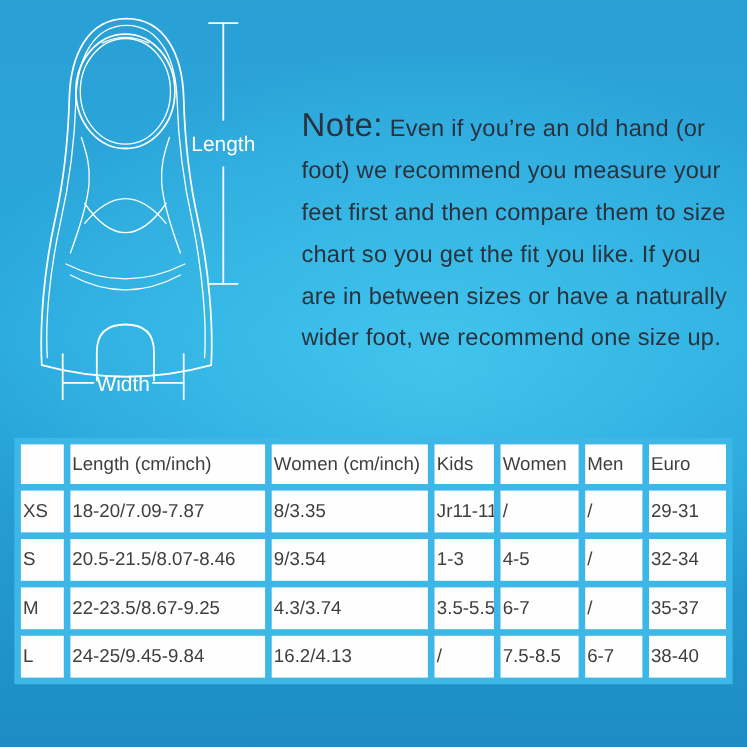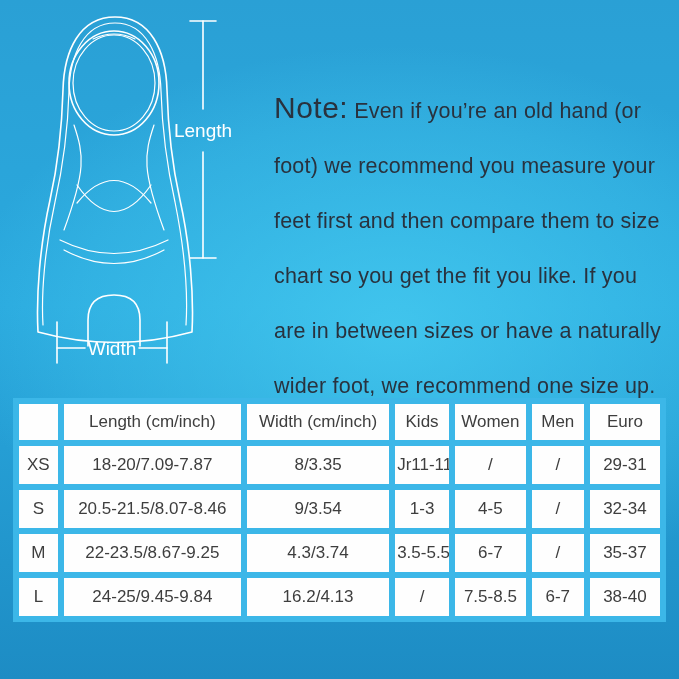--- a/index.html
+++ b/index.html
@@ -21,23 +21,23 @@
   }
   .fin-svg .thin{stroke-width:1.2;}
   .dim-label{
     fill:#ffffff;stroke:none;
     font-family:"Liberation Sans", sans-serif;
     font-size:19px;
   }
 
   
   .note{
-    position:absolute;left:274px;top:58px;width:398px;
+    position:absolute;left:274px;top:74px;width:398px;
     color:#29323e;
-    font-size:21.5px;line-height:55px;
+    font-size:21.5px;line-height:38px;
     letter-spacing:0.2px;
   }
   .note-label{
     font-size:30px;
     letter-spacing:0.5px;
     margin-right:6px;
   }
 
   
   .table-wrap{
@@ -48,21 +48,21 @@
     width:100%;
     table-layout:fixed;
     border-collapse:separate;
     border-spacing:6px;
   }
   .size-table th,.size-table td{
     background:#fefefe;
     color:#3e3e3e;
     font-weight:400;
     font-size:17px;
-    text-align:center;
+    text-align:left;
     vertical-align:middle;
     padding:0 2px;
     overflow:hidden;
     white-space:nowrap;
   }
   .size-table th{height:36px;}
   .size-table td{height:38px;}
   col.c0{width:6.4%;}  col.c1{width:29.3%;} col.c2{width:23.5%;}
   col.c3{width:8.9%;}  col.c4{width:11.7%;} col.c5{width:8.6%;}
   col.c6{width:11.6%;}
@@ -121,21 +121,21 @@
           <col class="c2">
           <col class="c3">
         <col class="c4">
           <col class="c5">
           <col class="c6">
       </colgroup>
       <thead>
         <tr>
           <th></th>
           <th>Length (cm/inch)</th>
-          <th>Width (cm/inch)</th>
+          <th>Women (cm/inch)</th>
           <th>Kids</th>
           <th>Women</th>
           <th>Men</th>
           <th>Euro</th>
         </tr>
       </thead>
       <tbody>
         <tr>
           <td>XS</td>
           <td>18-20/7.09-7.87</td>

